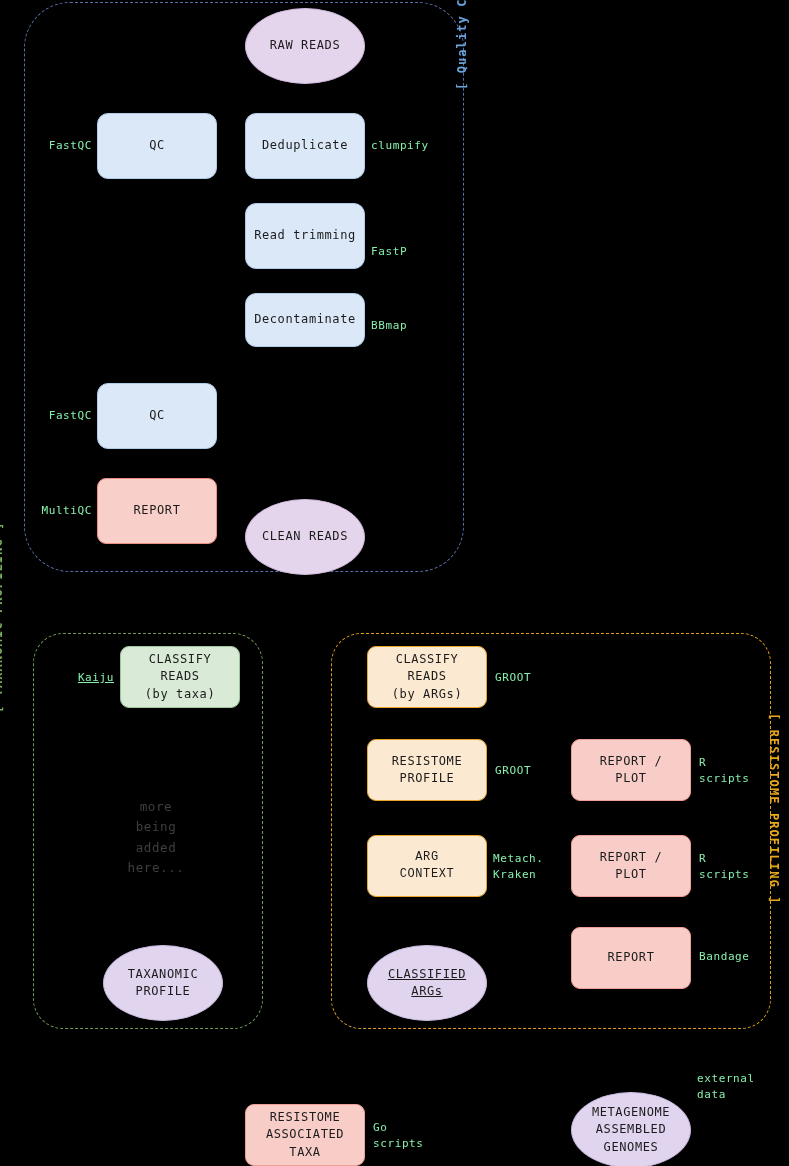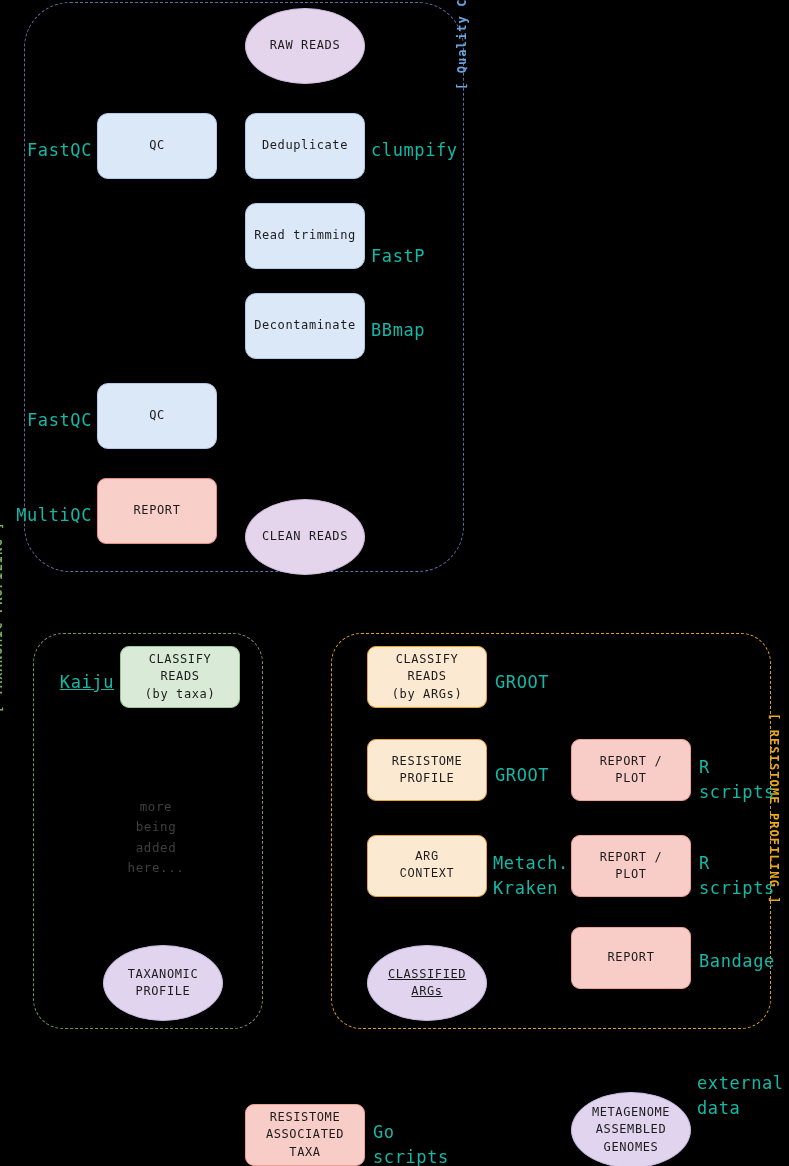--- a/index.html
+++ b/index.html
@@ -87,23 +87,23 @@
   .c-purple2{ background: #e0d4ef; border-color: #c9bade; }
   .c-red    { background: #f9cfc9; border-color: #ef8d81; }
   .c-pink   { background: #f8cdc8; border-color: #f09f97; }
   .c-green  { background: #d9ebd7; border-color: #9dc79a; }
   .c-orange { background: #fce9d2; border-color: #e9a42c; }
 
   
   .tool {
     position: absolute;
     font-family: "DejaVu Sans Mono", "Liberation Mono", monospace;
-    font-size: 17px;
+    font-size: 11px;
     line-height: 1.45;
-    color: #14b8a6;
+    color: #86efac;
     letter-spacing: 0.6px;
     white-space: pre-line;
   }
   .tool.right { text-align: left; }
   .tool.left  { text-align: right; }
 
   
   .note {
     position: absolute;
     font-family: "DejaVu Sans Mono", "Liberation Mono", monospace;
@@ -128,21 +128,21 @@
 
   <div class="node rect c-blue" style="left:97px; top:113px; width:120px; height:66px;">QC</div>
   <div class="tool left" style="left:20px; top:138px; width:72px;">FastQC</div>
 
   <div class="node rect c-blue" style="left:245px; top:113px; width:120px; height:66px;">Deduplicate</div>
   <div class="tool right" style="left:371px; top:138px; width:110px;">clumpify</div>
 
   <div class="node rect c-blue" style="left:245px; top:203px; width:120px; height:66px;">Read trimming</div>
   <div class="tool right" style="left:371px; top:244px; width:110px;">FastP</div>
 
-  <div class="node rect c-blue" style="left:245px; top:293px; width:120px; height:66px;">Decontaminate</div>
+  <div class="node rect c-blue" style="left:245px; top:293px; width:120px; height:54px;">Decontaminate</div>
   <div class="tool right" style="left:371px; top:318px; width:110px;">BBmap</div>
 
   <div class="node rect c-blue" style="left:97px; top:383px; width:120px; height:66px;">QC</div>
   <div class="tool left" style="left:20px; top:408px; width:72px;">FastQC</div>
 
   <div class="node rect c-red" style="left:97px; top:478px; width:120px; height:66px;">REPORT</div>
   <div class="tool left" style="left:12px; top:503px; width:80px;">MultiQC</div>
 
   <div class="node ellipse c-purple" style="left:245px; top:499px; width:120px; height:76px;">CLEAN READS</div>
 

